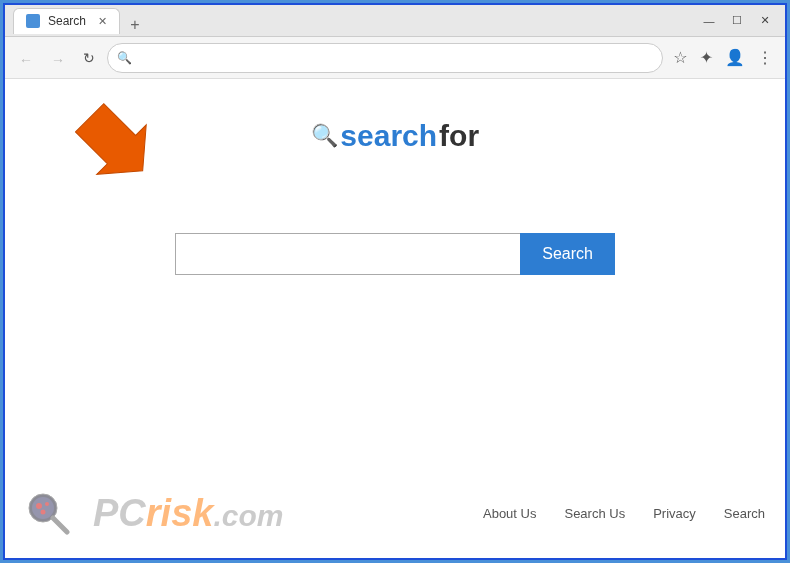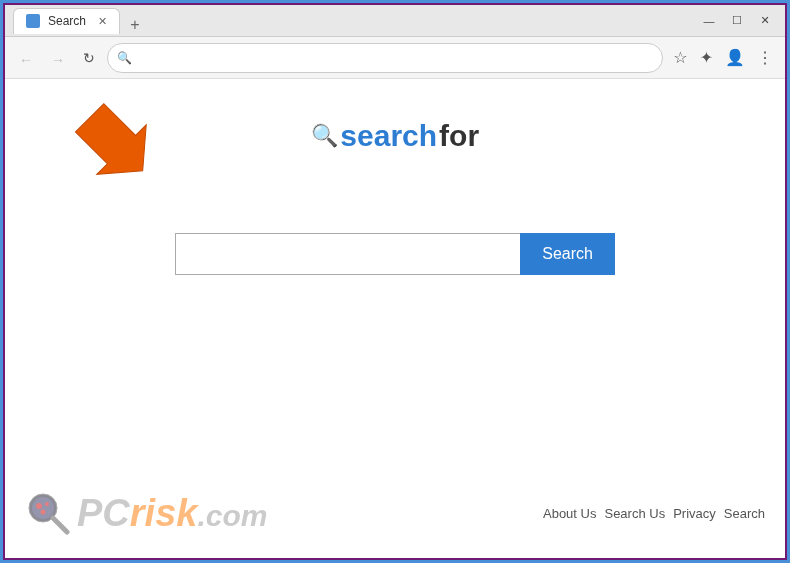--- a/index.html
+++ b/index.html
@@ -12,21 +12,21 @@
       border: 3px solid #4a90d9;
     }
 
     
     .browser-window {
       width: 100%;
       height: 100%;
       display: flex;
       flex-direction: column;
       background: #f0f0f0;
-      border: 2px solid #701a75;
+      border: 2px solid #1d4ed8;
     }
 
     
     .title-bar {
       height: 32px;
       background: #e8e8e8;
       display: flex;
       align-items: center;
       padding: 0 8px;
       border-bottom: 1px solid #ccc;
@@ -226,31 +226,31 @@
       height: 80px;
       display: flex;
       align-items: center;
       justify-content: space-between;
       padding: 0 20px 10px 20px;
     }
 
     .pcrisk-logo {
       display: flex;
       align-items: center;
-      gap: 6px;
+      gap: 22px;
       opacity: 0.5;
     }
     .pcrisk-magnifier {
       width: 46px;
       height: 46px;
     }
 
     .footer-links {
       display: flex;
-      gap: 8px;
+      gap: 28px;
       align-items: center;
     }
     .footer-link {
       font-size: 13px;
       color: #555;
       text-decoration: none;
       cursor: pointer;
     }
   </style>
 </head>

